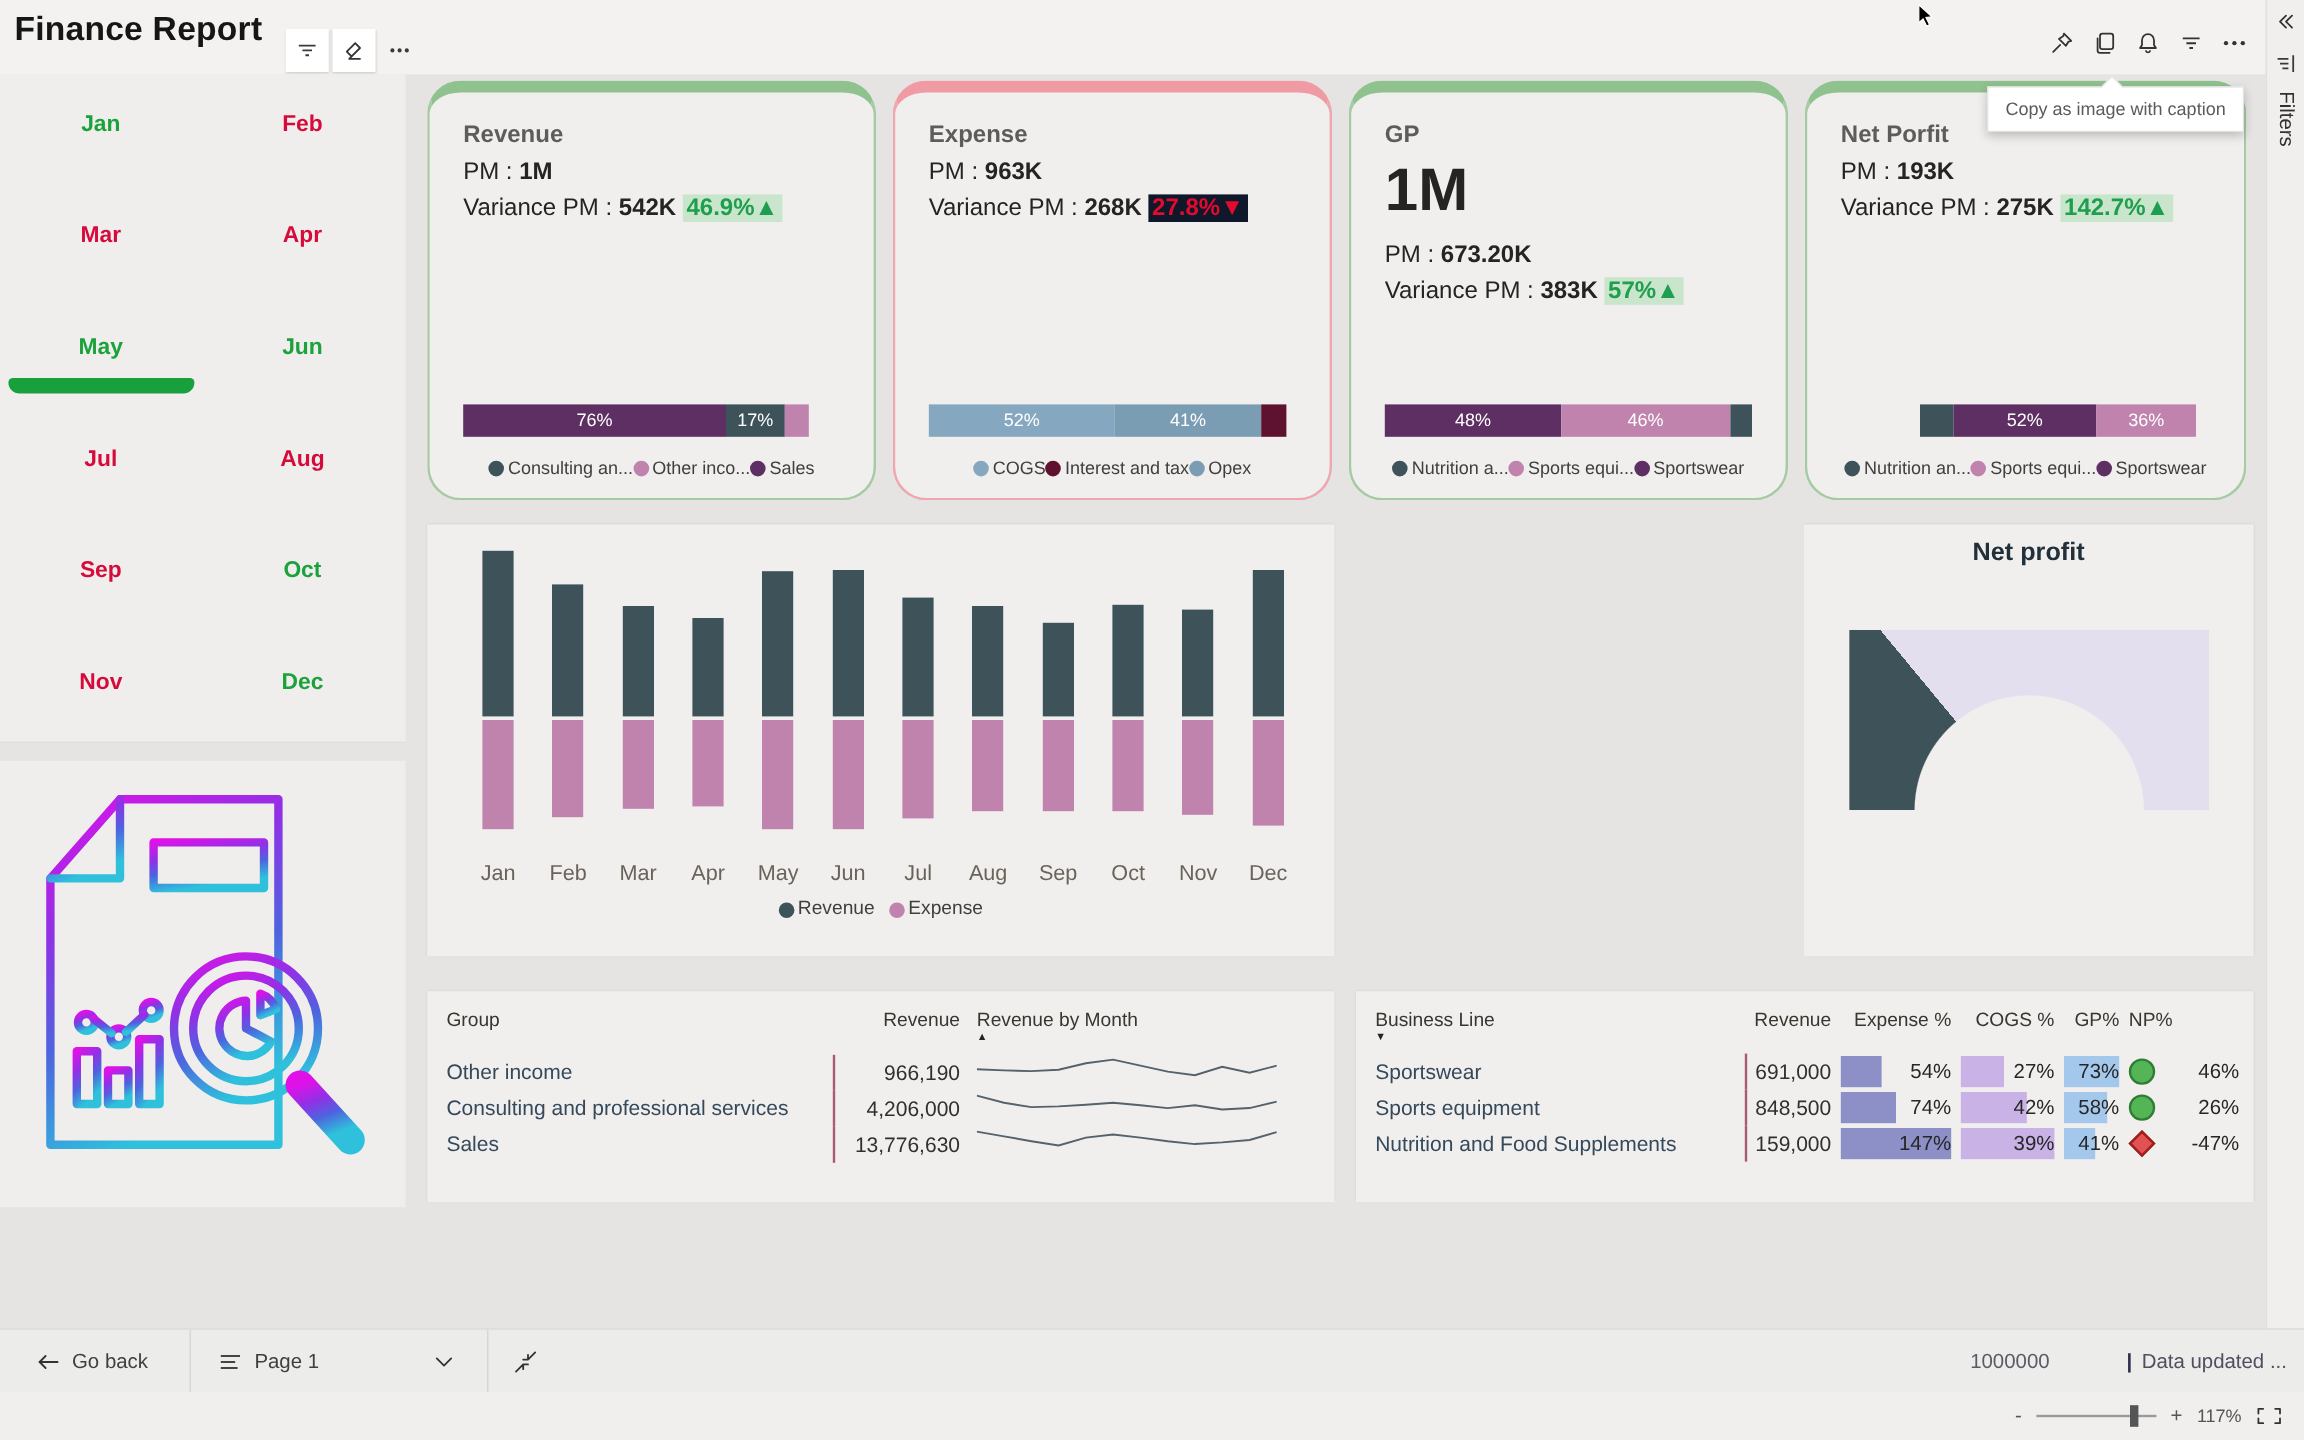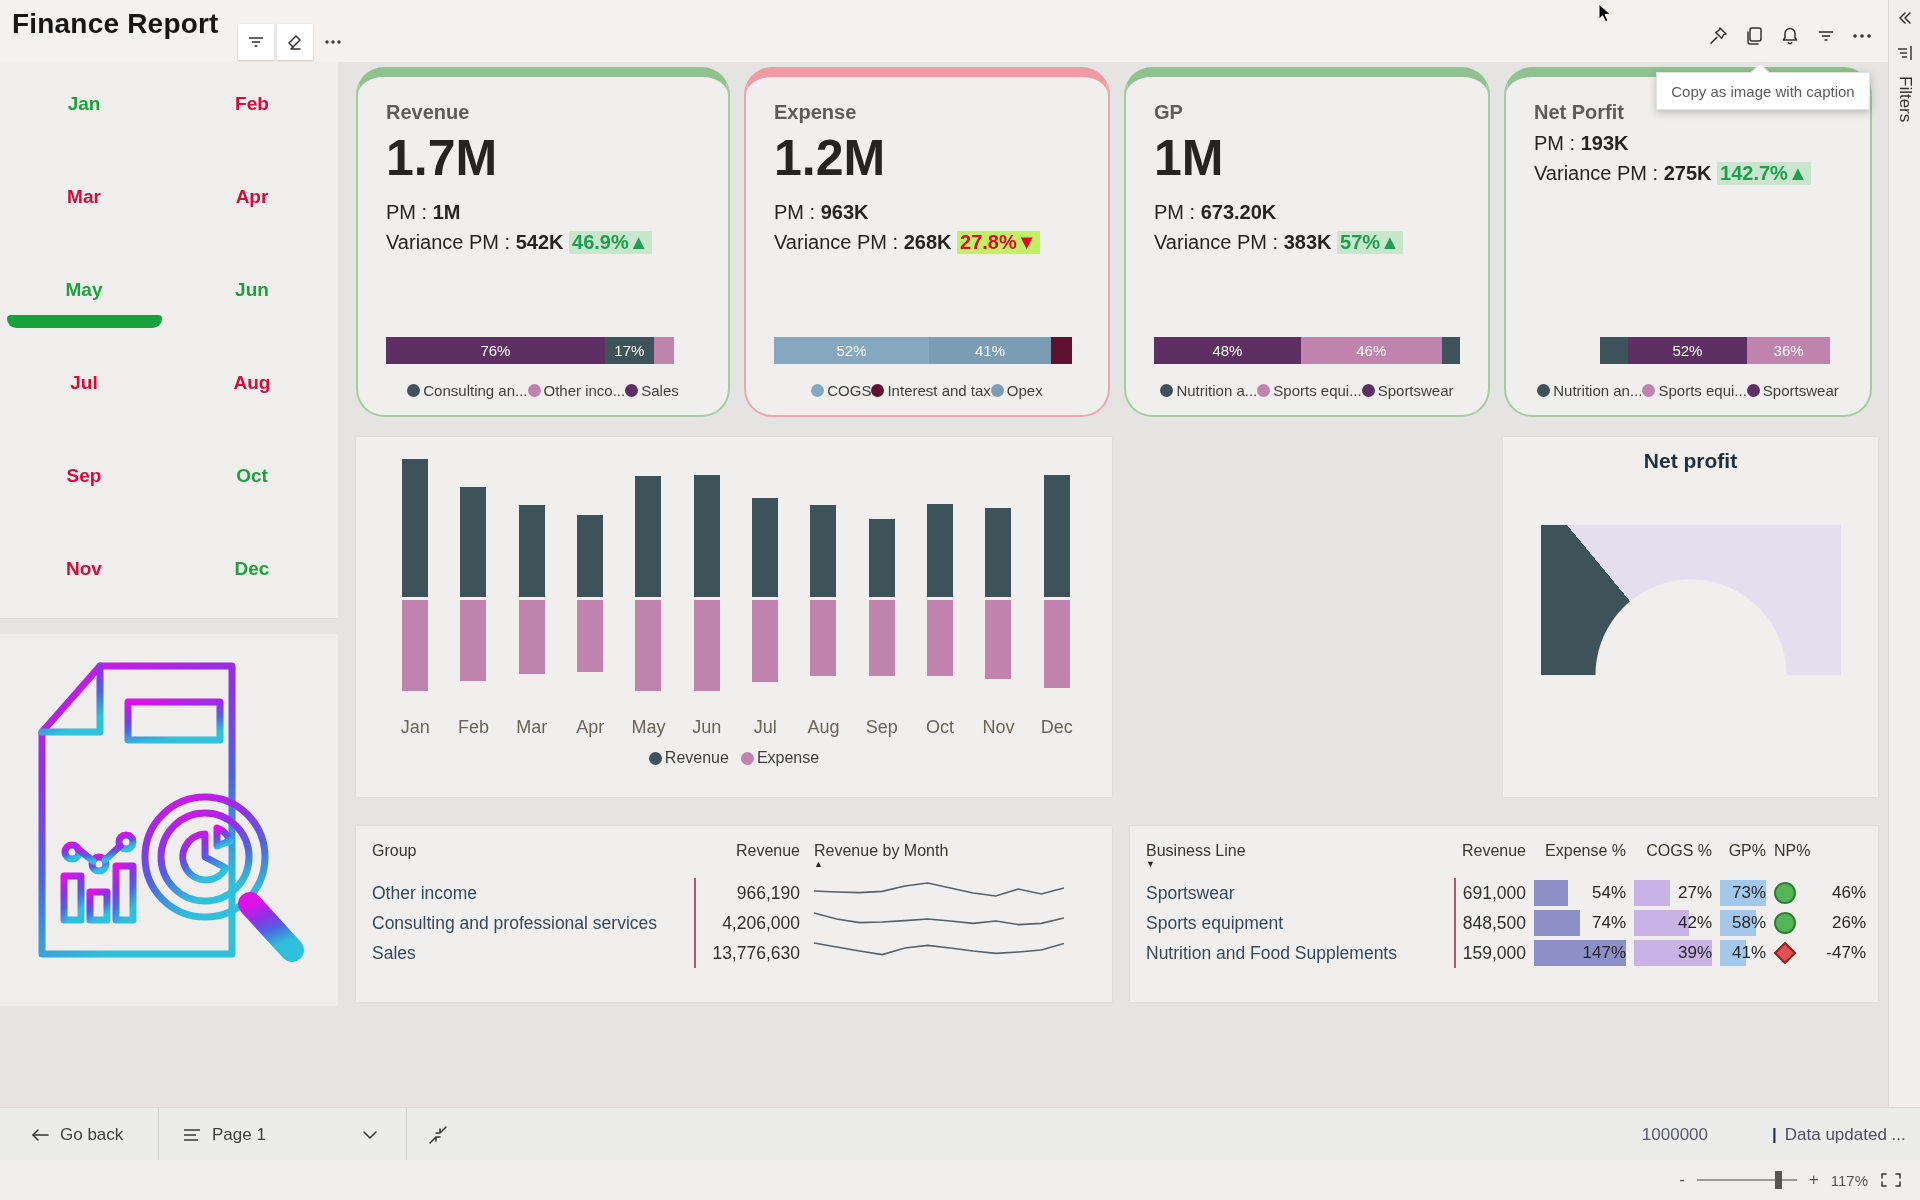--- a/index.html
+++ b/index.html
@@ -37,21 +37,21 @@
 
   
   #kpi-row{position:absolute;left:356px;top:67px;display:flex;gap:14px;}
   .kcard{box-sizing:border-box;height:350px;background:#f0efee;border:2px solid var(--bc);border-top:10px solid var(--bct);border-radius:28px;padding:24px 28px 16px;display:flex;flex-direction:column;}
   .ktitle{font-size:20px;font-weight:700;color:#5e5c5a;margin-bottom:8px;}
   .kvalue{font-size:50px;font-weight:600;color:#252423;line-height:1.05;margin-bottom:16px;}
   .kline{font-size:20px;color:#252423;margin-bottom:7px;white-space:nowrap;}
   .kline b{font-weight:700;}
   .chip{display:inline-block;padding:0 3px;font-weight:700;}
   .chip.up{background:#c9e6cd;color:#1e9e4e;}
-  .chip.down{background:#bef264;color:#e00b2e;}
+  .chip.down{background:#0f172a;color:#e00b2e;}
   .kbar{margin-top:auto;height:27px;display:flex;}
   .kseg{display:flex;align-items:center;justify-content:center;color:#fff;font-size:15px;overflow:hidden;white-space:nowrap;}
   .klegend{margin-top:18px;display:flex;justify-content:center;font-size:15px;color:#3f3f3f;white-space:nowrap;}
   .litem{display:flex;align-items:center;gap:3px;}
   .ldot{width:13px;height:13px;border-radius:50%;flex:0 0 auto;}
 
   
   .vcard{position:absolute;background:#f0efee;box-shadow:0 0 2px rgba(0,0,0,.08);}
   #chart-card{left:356px;top:437px;width:756px;height:360px;}
   #gauge-card-1{left:1130px;top:437px;width:357px;height:360px;}
@@ -266,21 +266,20 @@
         <path d="M185 205 V182 A23 23 0 1 0 206 216 Z"></path>
         <path d="M197 176 a21 21 0 0 1 13 13 l-13 5 z"></path>
         <path d="M230 252 L272 298" stroke-width="24"></path>
       </g>
     </svg>
   </div>
 
   <div id="kpi-row">
       <div class="kcard" style="width: 374px; --bc: #A5CBA3; --bct: #8FC28F;">
         <div class="ktitle">Revenue</div>
-        <div class="kvalue">1.7M</div>
         <div class="kline">PM : <b>1M</b></div>
         <div class="kline">Variance PM : <b>542K </b><span class="chip up">46.9%▲</span></div>
         <div class="kbar" style="margin-left: 0px; margin-right: 26px;">
           <span class="kseg" style="flex-grow: 76; flex-basis: 0px; background: rgb(94, 47, 98);">76%</span>
           <span class="kseg" style="flex-grow: 17; flex-basis: 0px; background: rgb(62, 82, 89);">17%</span>
           <span class="kseg" style="flex-grow: 7; flex-basis: 0px; background: rgb(192, 131, 174);"></span>
         </div>
         <div class="klegend">
           <span class="litem">
             <span class="ldot" style="background: rgb(62, 82, 89);"></span>
@@ -291,21 +290,20 @@
             <span>Other inco...</span>
           </span>
           <span class="litem">
             <span class="ldot" style="background: rgb(94, 47, 98);"></span>
             <span>Sales</span>
           </span>
         </div>
       </div>
       <div class="kcard" style="width: 366px; --bc: #F0A6AE; --bct: #F09AA4;">
         <div class="ktitle">Expense</div>
-        <div class="kvalue">1.2M</div>
         <div class="kline">PM : <b>963K</b></div>
         <div class="kline">Variance PM : <b>268K </b><span class="chip down">27.8%▼</span></div>
         <div class="kbar" style="margin-left: 0px; margin-right: 8px;">
           <span class="kseg" style="flex-grow: 52; flex-basis: 0px; background: rgb(133, 168, 192);">52%</span>
           <span class="kseg" style="flex-grow: 41; flex-basis: 0px; background: rgb(123, 157, 180);">41%</span>
           <span class="kseg" style="flex-grow: 7; flex-basis: 0px; background: rgb(94, 18, 48);"></span>
         </div>
         <div class="klegend">
           <span class="litem">
             <span class="ldot" style="background: rgb(133, 168, 192);"></span>

